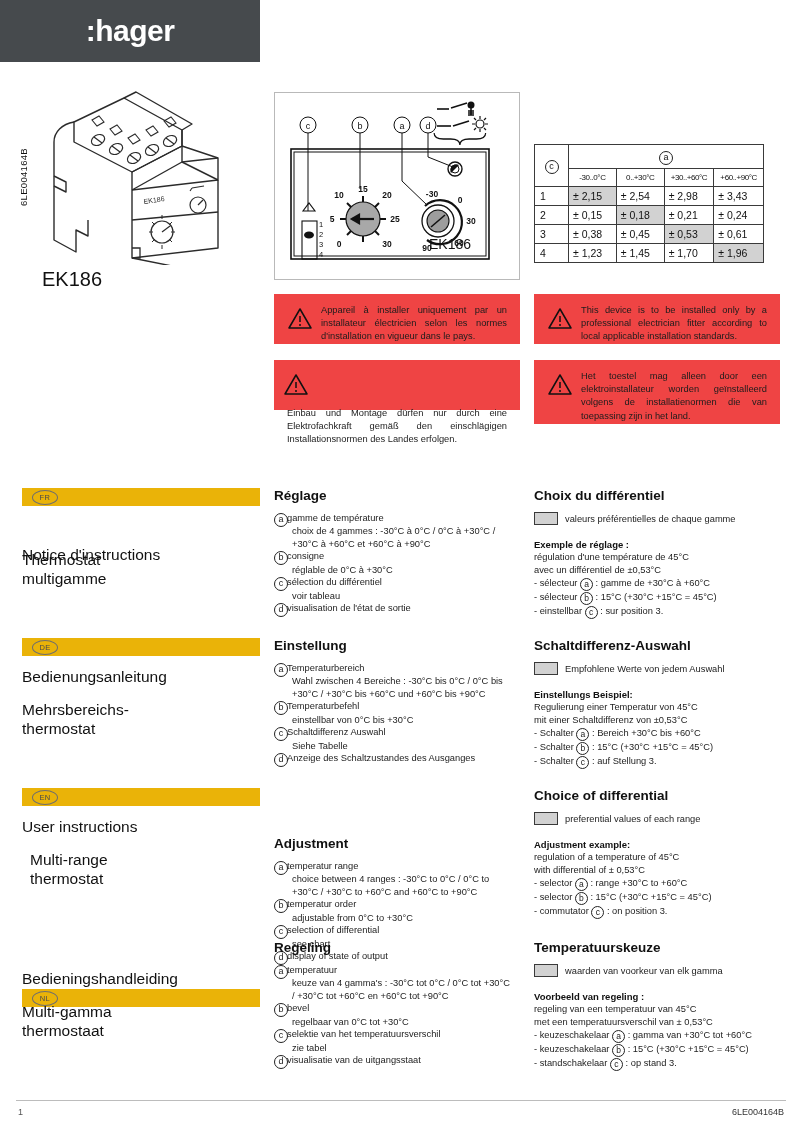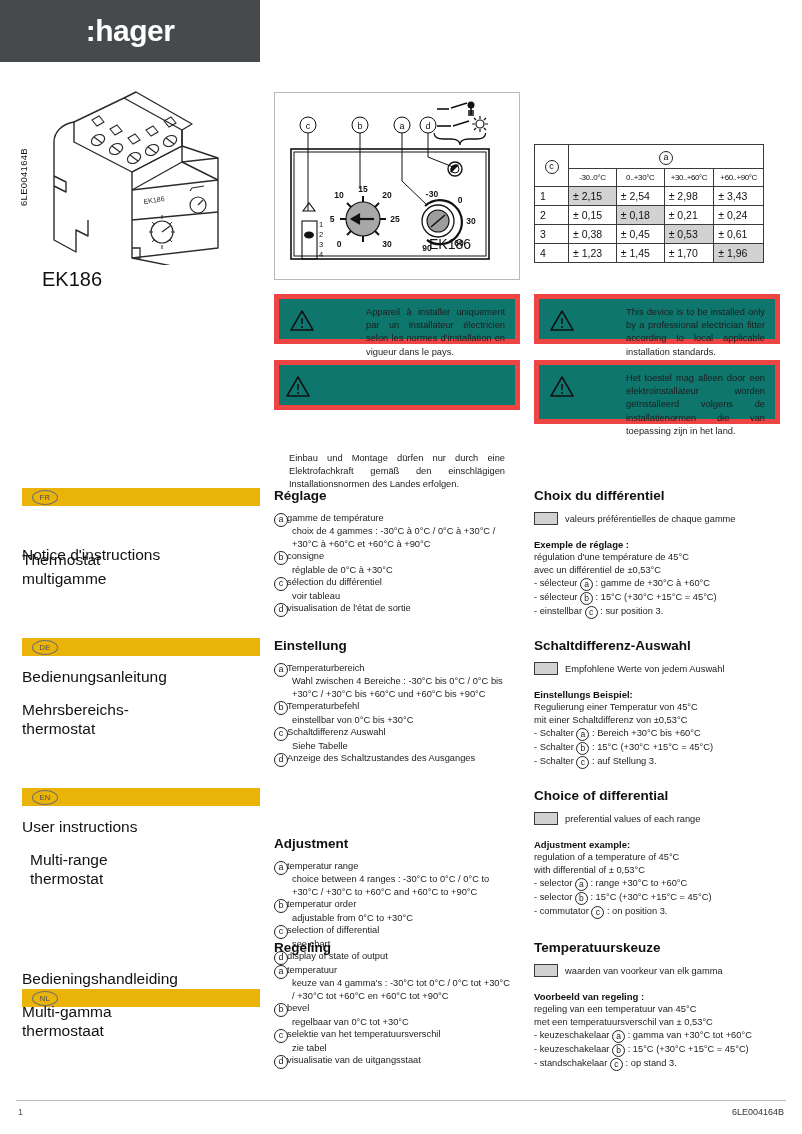--- a/index.html
+++ b/index.html
@@ -153,27 +153,26 @@
     height: 11px;
     line-height: 10px;
     text-align: center;
     font-size: 8.5px;
     vertical-align: -1px;
   }
 
   
   .warn {
     position: absolute;
-    background: #0f766e;
-    border: 5px solid #ef4444;
+    background: #ef4444;
+    border: 3px solid #ef4444;
     box-sizing: border-box;
     display: flex;
     align-items: flex-start;
     padding: 7px 8px 7px 6px;
-    gap: 43px;
   }
   .warn-icon {
     flex: 0 0 34px;
     padding-top: 3px;
     display: flex;
     justify-content: center;
   }
   .warn-text {
     font-size: 9.3px;
     line-height: 1.42;

